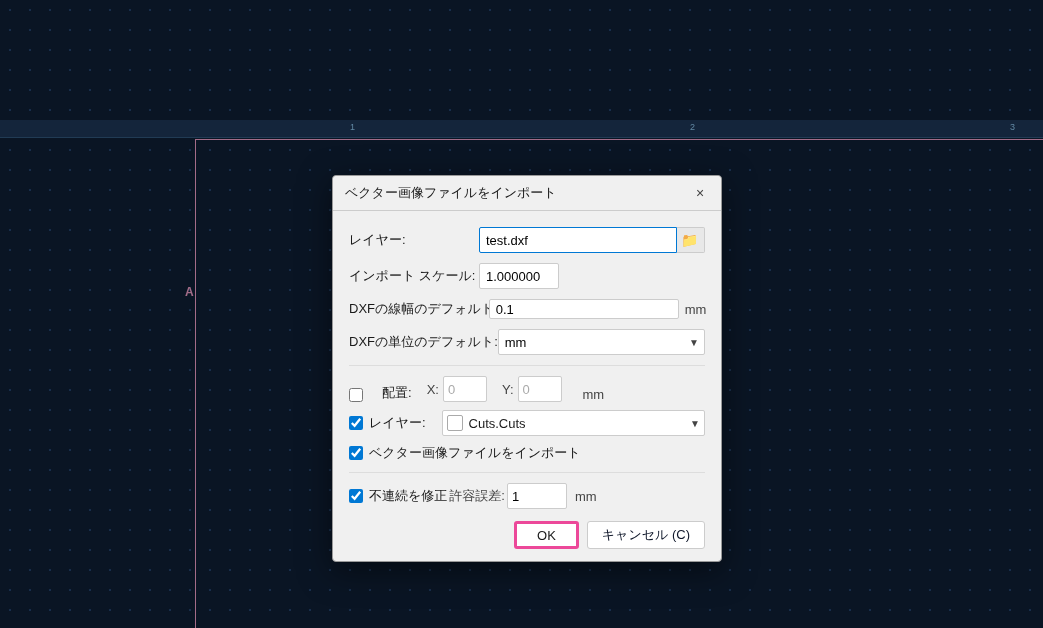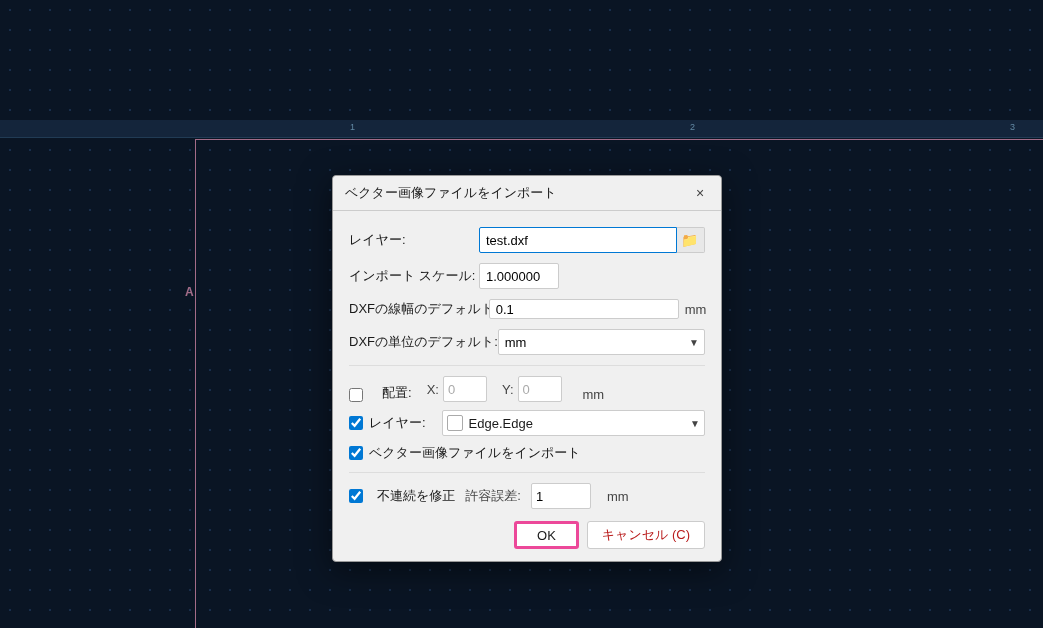--- a/index.html
+++ b/index.html
@@ -310,21 +310,21 @@
 
     .layer-arrow {
       color: #444;
       font-size: 10px;
     }
 
     
     .fix-row {
       display: flex;
       align-items: center;
-      gap: 10px;
+      gap: 2px;
     }
 
     .fix-row input[type="checkbox"] {
       margin-right: 4px;
       accent-color: #0078d4;
       width: 14px;
       height: 14px;
       cursor: pointer;
     }
 
@@ -363,21 +363,21 @@
       cursor: pointer;
       height: 28px;
     }
 
     .btn-cancel {
       padding: 4px 14px;
       background: white;
       border: 1px solid #ccc;
       border-radius: 3px;
       font-size: 13px;
-      color: #b91c1c;
+      color: #0f172a;
       cursor: pointer;
       height: 28px;
     }
 
     
     .ruler-number {
       position: absolute;
       top: 122px;
       font-size: 9px;
       color: #7aaacc;
@@ -456,21 +456,21 @@
         <input class="coord-input" type="text" value="0" style="">
       </div>
       <span class="unit-label">mm</span>
     </div>
 
     <div class="checkbox-row">
       <input type="checkbox" id="layer-check" checked="" style="">
       <span class="checkbox-label" style="margin-right:16px;">レイヤー:</span>
       <div class="layer-select-wrapper">
         <div class="layer-color-swatch"></div>
-        <span class="layer-name">Edge.Edge</span>
+        <span class="layer-name">Cuts.Cuts</span>
         <span class="layer-arrow">▼</span>
       </div>
     </div>
 
     <div class="checkbox-row">
       <input type="checkbox" id="group-check" checked="" style="">
       <span class="checkbox-label">ベクター画像ファイルをインポート</span>
     </div>
 
     <div class="divider"></div>

